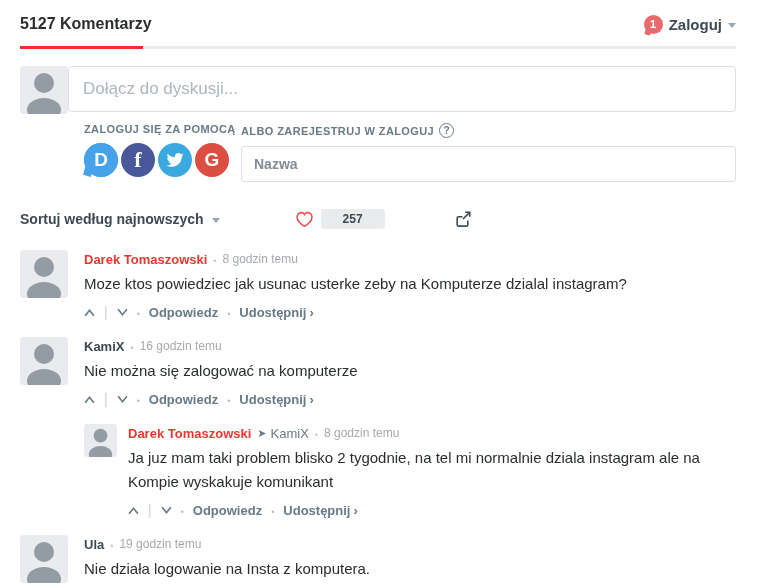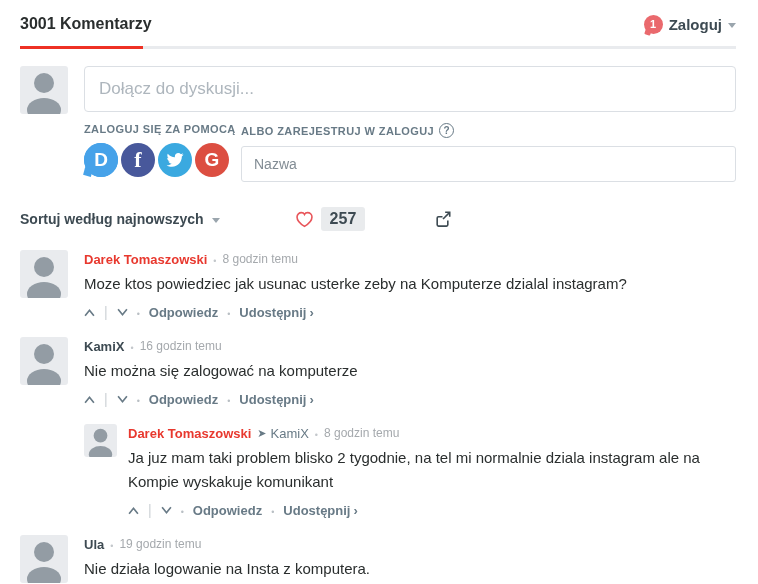--- a/index.html
+++ b/index.html
@@ -17,21 +17,21 @@
     transform:rotate(18deg); border-radius:1px; z-index:-0; }
   .bubble-badge span.n { position:relative; z-index:1; }
   .login-label { font-size:15px; font-weight:bold; color:#3d4a52; }
   .caret { width:0; height:0; border-left:4px solid transparent; border-right:4px solid transparent;
     border-top:5px solid #9aa5ad; margin-top:2px; }
 
   .tabline { position:relative; height:3px; background:#e9ebee; margin-top:10px; }
   .tabline .red { position:absolute; left:0; top:0; height:3px; width:123px; }
 
   
-  .composer { display:flex; margin-top:17px; gap:16px; }
+  .composer { display:flex; margin-top:17px; gap:0; }
   .avatar { background:#e9ebee; border-radius:3px; overflow:hidden; flex:none; }
   .avatar svg { display:block; }
   .av-lg { width:48px; height:48px; }
   .av-sm { width:33px; height:33px; }
   .composer textarea { flex:1; height:46px; resize:none; border:1px solid #dbdfe4; border-radius:4px;
     padding:12px 14px; font-family:"Liberation Sans",sans-serif; font-size:17px; color:#2a2e2e; outline:none; }
   .composer textarea::placeholder { color:#aeb6bd; opacity:1; }
 
   
   .signin { display:flex; margin-top:9px; margin-left:64px;justify-content:space-between; }
@@ -41,30 +41,30 @@
   .s-icon { position:relative; width:34px; height:34px; border-radius:50%; color:#fff;
     display:flex; align-items:center; justify-content:center; font-weight:bold; cursor:pointer; }
   .s-icon .glyph { font-size:19px; }
   .s-icon .tail { position:absolute; left:0px; bottom:1px; width:8px; height:8px; transform:rotate(15deg); }
   .s-icon .over { position:absolute; inset:0; border-radius:50%; display:flex; align-items:center; justify-content:center; }
   .col-register { flex:1; }
   .help-circle { width:15px; height:15px; border:1.5px solid #687a86; border-radius:50%;
     display:inline-flex; align-items:center; justify-content:center; font-size:10px; font-weight:bold;
     color:#687a86; cursor:pointer; }
   .name-input { width:100%; height:36px; margin-top:8px; border:1px solid #dbdfe4; border-radius:3px;
-    padding:0 12px; font-family:"Liberation Sans",sans-serif; font-size:14px; color:#2a2e2e; outline:none; }
+    padding:0 12px; font-family:"Liberation Sans",sans-serif; font-size:14px; color:#2a2e2e; outline:none;font-weight:bold; }
   .name-input::placeholder { color:#828c94; opacity:1; }
 
   
   .toolbar { display:flex; align-items:center; margin-top:26px; height:22px;gap:48px; }
   .sort { display:flex; align-items:center; gap:8px; cursor:pointer; }
   .sort-label { font-size:14px; font-weight:bold; color:#3d4a52; }
   .fav { display:flex; align-items:center; margin-left:27px; gap:7px; }
-  .fav-count { background:#e9ebed; color:#3d4a52; font-size:16px; font-weight:bold;
-    padding:3px 9px; border-radius:3px; }
+  .fav-count { background:#e9ebed; color:#3d4a52; font-size:12px; font-weight:bold;
+    padding:3px 22px; border-radius:3px; }
   .share-btn { margin-left:21px; display:flex; align-items:center; cursor:pointer; }
 
   
   .comments { margin-top:20px; }
   .comment { display:flex; gap:16px; margin-bottom:15px;justify-content:flex-end; }
   .comment.reply { margin-left:64px; gap:11px; }
   .c-body { flex:1; min-width:0; }
   .c-head { display:flex; align-items:center; gap:6px; font-size:13px; height:18px; }
   .c-author { font-weight:bold; cursor:pointer; }
   .c-parent { color:#687a86; cursor:pointer; display:flex; align-items:center; gap:4px; }
@@ -88,21 +88,21 @@
     <g id="silhouette">
       <circle cx="24" cy="17" r="10" fill="#939ca4"></circle>
       <ellipse cx="24" cy="44" rx="17" ry="12" fill="#939ca4"></ellipse>
     </g>
   </defs>
 </svg>
 
 <div class="page">
 
   <div class="dsq-header">
-    <span class="count">3001 Komentarzy</span>
+    <span class="count">5127 Komentarzy</span>
     <div class="login">
       <span class="bubble-badge" style="background: rgb(234, 105, 109);">
         <span class="tail" style="background: rgb(234, 105, 109);"></span>
         <span class="n">1</span>
       </span>
       <span class="login-label">Zaloguj</span>
       <span class="caret"></span>
     </div>
   </div>
   <div class="tabline">

